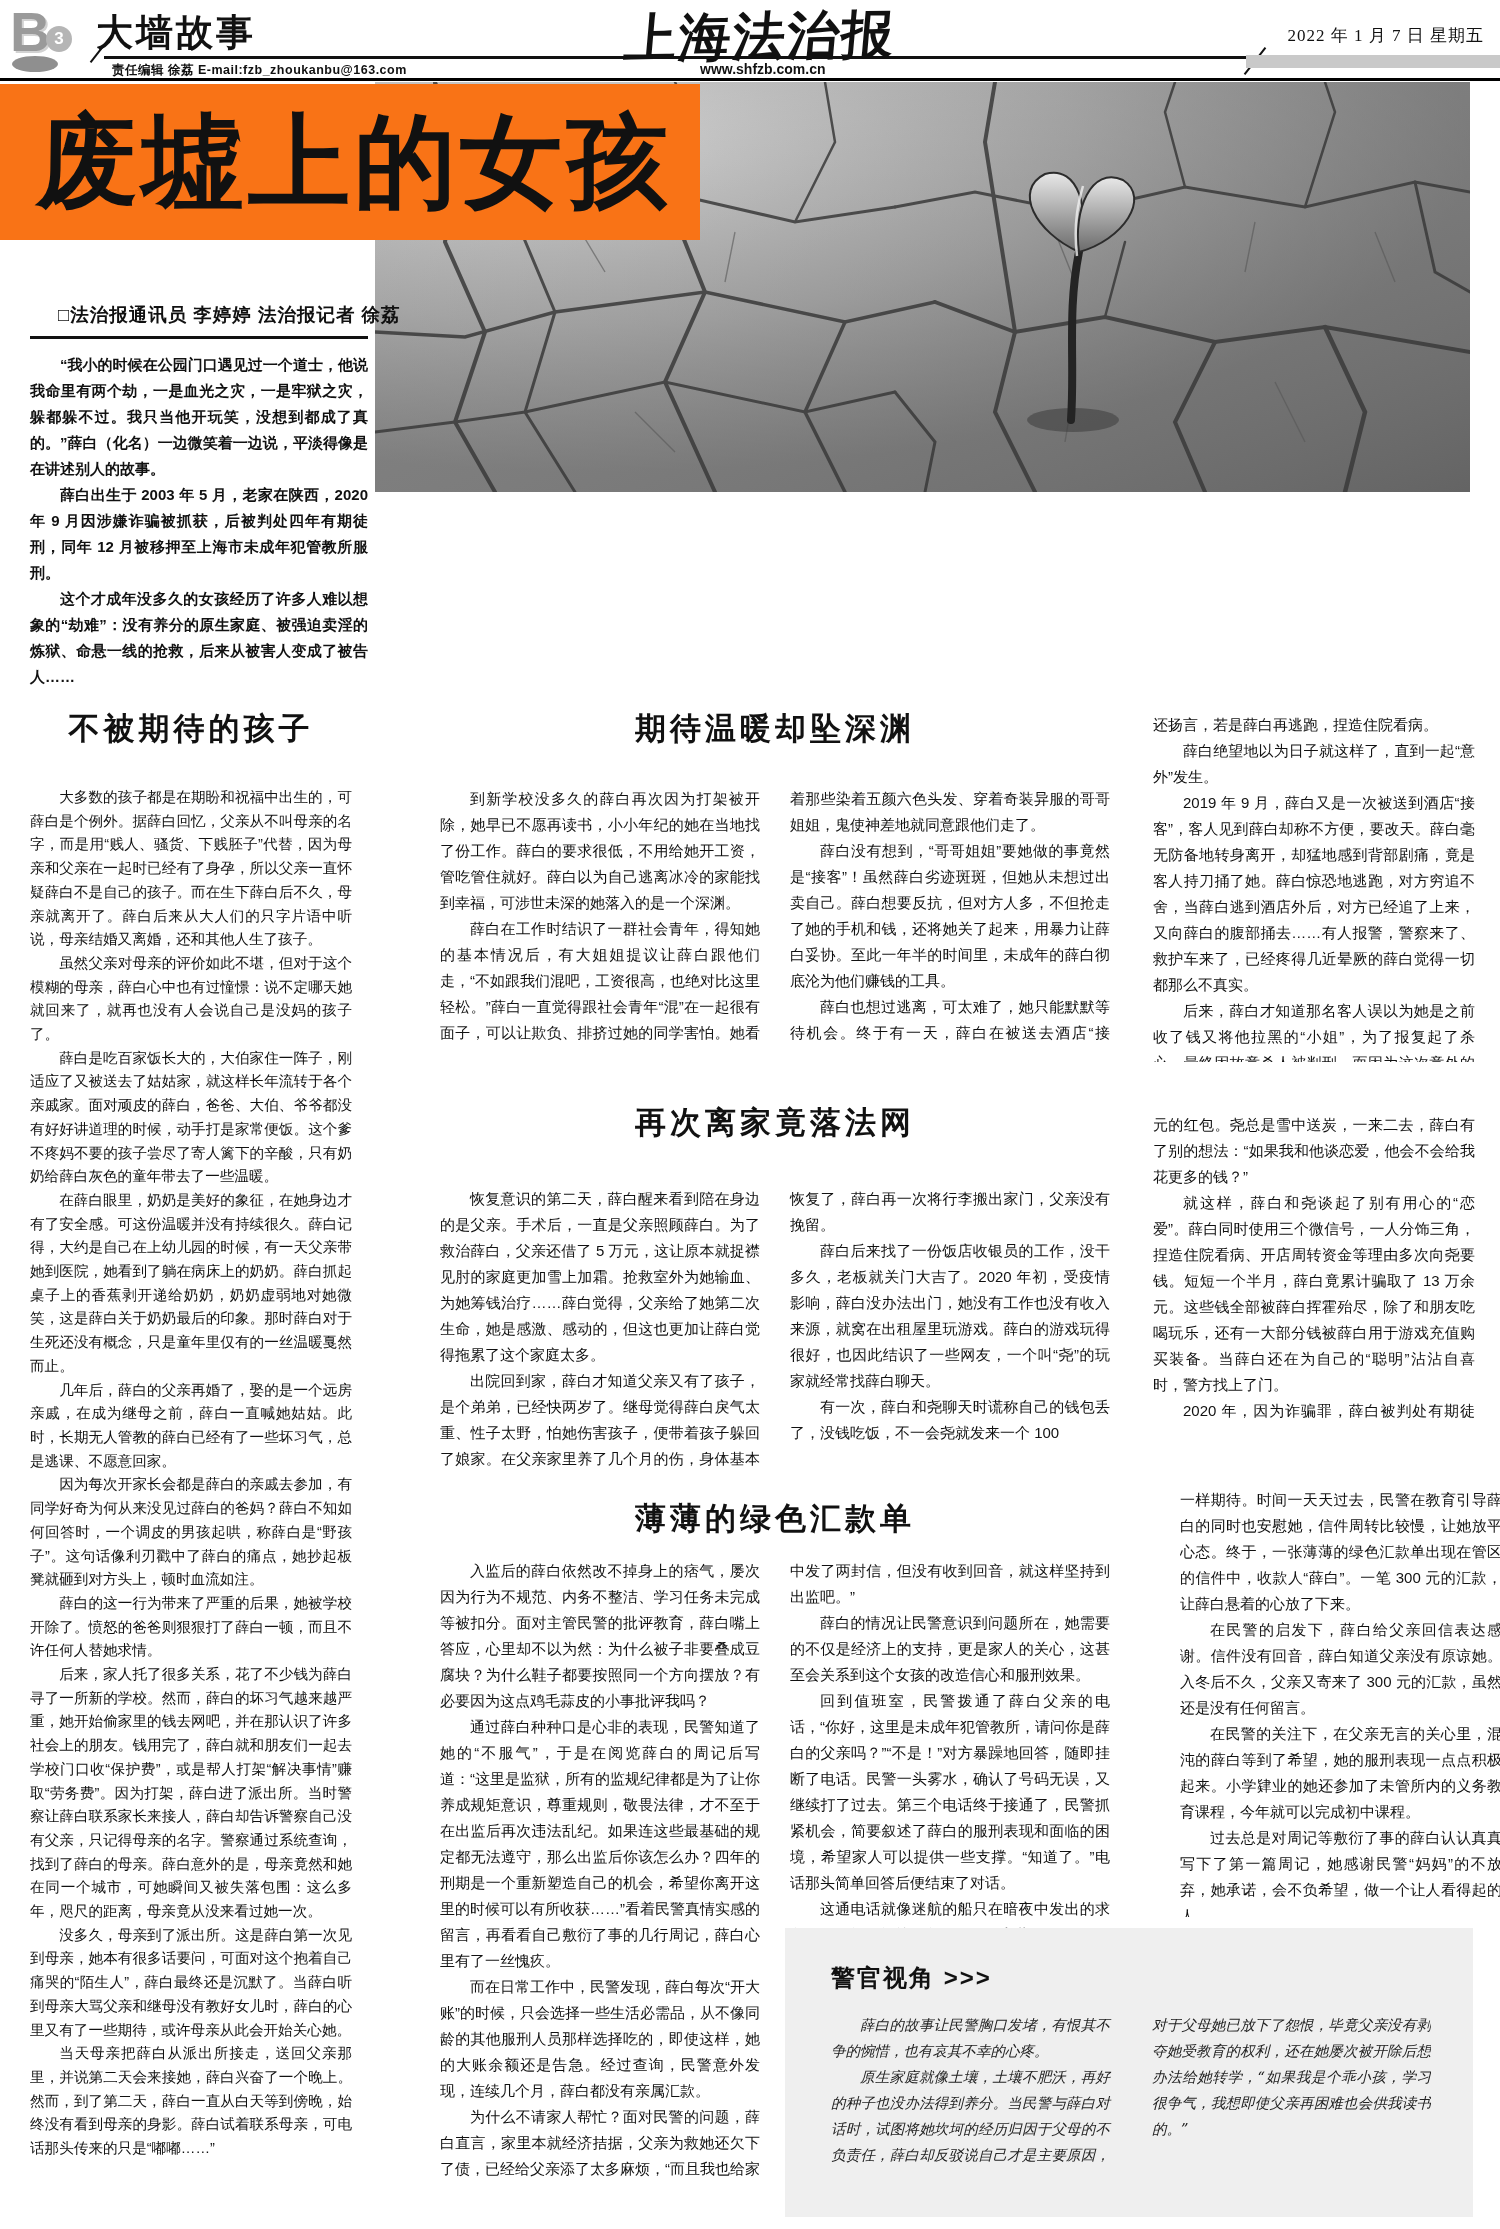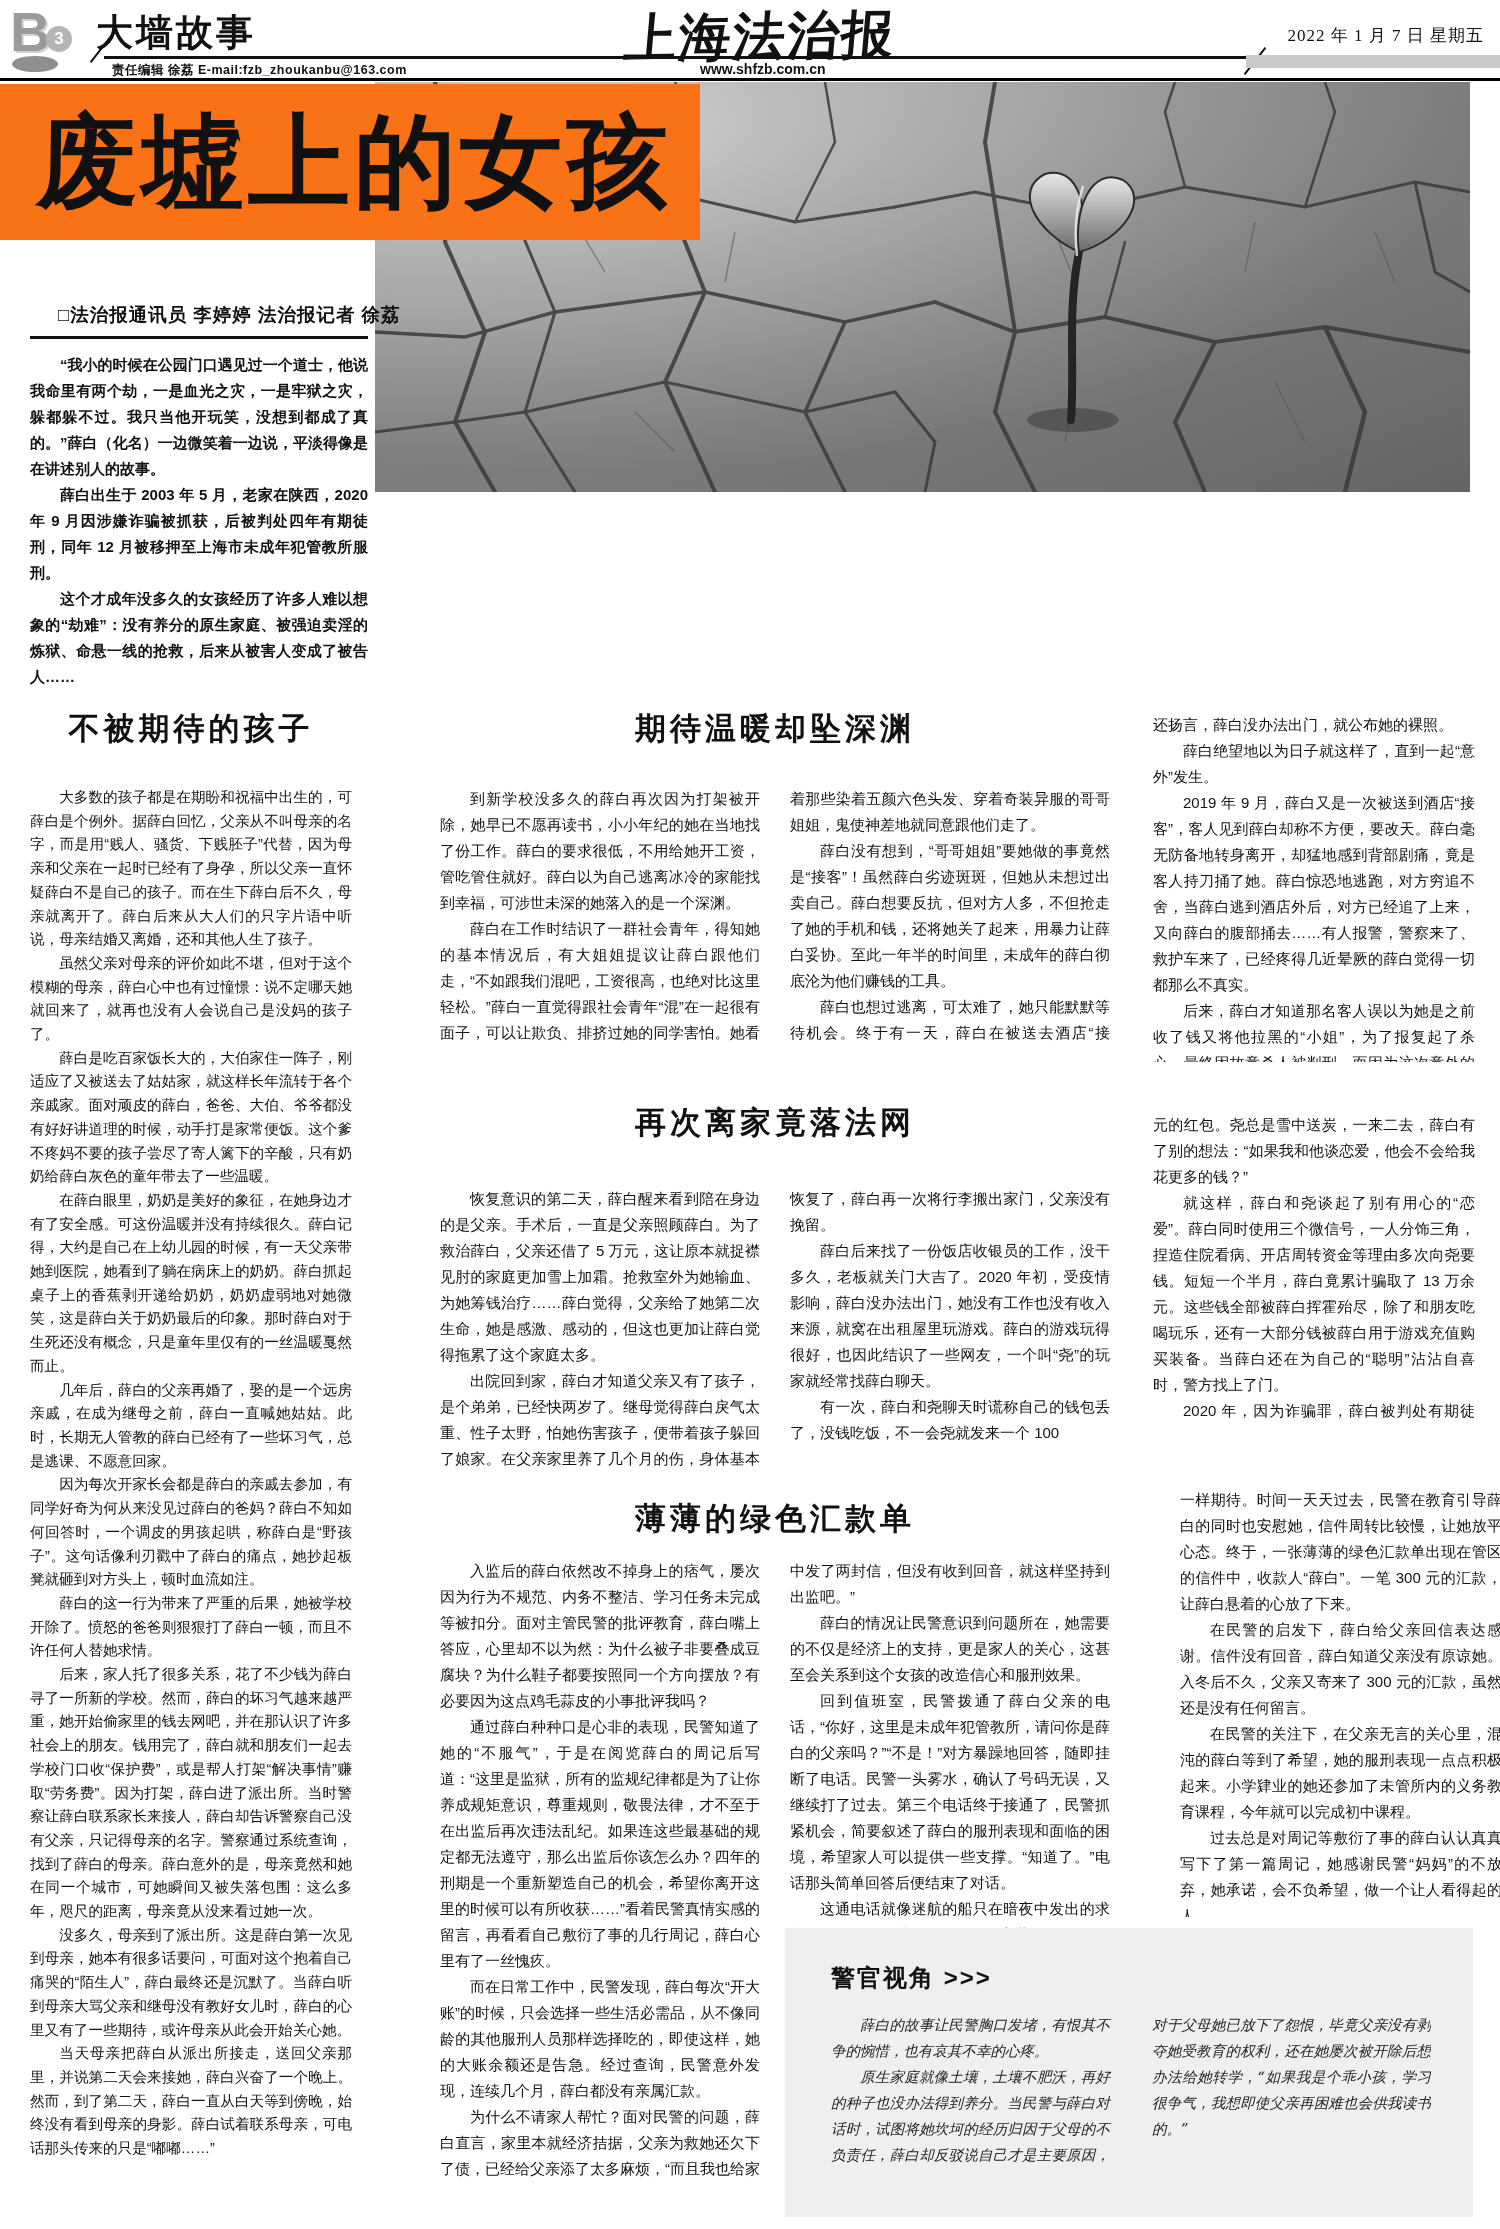--- a/index.html
+++ b/index.html
@@ -184,21 +184,21 @@
       <p>入监后的薛白依然改不掉身上的痞气，屡次因为行为不规范、内务不整洁、学习任务未完成等被扣分。面对主管民警的批评教育，薛白嘴上答应，心里却不以为然：为什么被子非要叠成豆腐块？为什么鞋子都要按照同一个方向摆放？有必要因为这点鸡毛蒜皮的小事批评我吗？</p>
       <p>通过薛白种种口是心非的表现，民警知道了她的“不服气”，于是在阅览薛白的周记后写道：“这里是监狱，所有的监规纪律都是为了让你养成规矩意识，尊重规则，敬畏法律，才不至于在出监后再次违法乱纪。如果连这些最基础的规定都无法遵守，那么出监后你该怎么办？四年的刑期是一个重新塑造自己的机会，希望你离开这里的时候可以有所收获……”看着民警真情实感的留言，再看看自己敷衍了事的几行周记，薛白心里有了一丝愧疚。</p>
       <p>而在日常工作中，民警发现，薛白每次“开大账”的时候，只会选择一些生活必需品，从不像同龄的其他服刑人员那样选择吃的，即使这样，她的大账余额还是告急。经过查询，民警意外发现，连续几个月，薛白都没有亲属汇款。</p>
       <p>为什么不请家人帮忙？面对民警的问题，薛白直言，家里本就经济拮据，父亲为救她还欠下了债，已经给父亲添了太多麻烦，“而且我也给家中发了两封信，但没有收到回音，就这样坚持到出监吧。”</p>
       <p>薛白的情况让民警意识到问题所在，她需要的不仅是经济上的支持，更是家人的关心，这甚至会关系到这个女孩的改造信心和服刑效果。</p>
       <p>回到值班室，民警拨通了薛白父亲的电话，“你好，这里是未成年犯管教所，请问你是薛白的父亲吗？”“不是！”对方暴躁地回答，随即挂断了电话。民警一头雾水，确认了号码无误，又继续打了过去。第三个电话终于接通了，民警抓紧机会，简要叙述了薛白的服刑表现和面临的困境，希望家人可以提供一些支撑。“知道了。”电话那头简单回答后便结束了对话。</p>
       <p>这通电话就像迷航的船只在暗夜中发出的求救信号，能不能等到救援，民警和薛白</p>
     </div>
 
   <div class="chunk ch1 bodytext">
-      <p class="cont">还扬言，薛白没办法出门，就公布她的裸照。</p>
+      <p class="cont">还扬言，若是薛白再逃跑，捏造住院看病。</p>
       <p>薛白绝望地以为日子就这样了，直到一起“意外”发生。</p>
       <p>2019 年 9 月，薛白又是一次被送到酒店“接客”，客人见到薛白却称不方便，要改天。薛白毫无防备地转身离开，却猛地感到背部剧痛，竟是客人持刀捅了她。薛白惊恐地逃跑，对方穷追不舍，当薛白逃到酒店外后，对方已经追了上来，又向薛白的腹部捅去……有人报警，警察来了、救护车来了，已经疼得几近晕厥的薛白觉得一切都那么不真实。</p>
       <p>后来，薛白才知道那名客人误以为她是之前收了钱又将他拉黑的“小姐”，为了报复起了杀心，最终因故意杀人被判刑。而因为这次意外的血光之灾，薛白得以被解救。</p>
     </div>
   <div class="chunk ch2 bodytext">
       <p class="cont">元的红包。尧总是雪中送炭，一来二去，薛白有了别的想法：“如果我和他谈恋爱，他会不会给我花更多的钱？”</p>
       <p>就这样，薛白和尧谈起了别有用心的“恋爱”。薛白同时使用三个微信号，一人分饰三角，捏造住院看病、开店周转资金等理由多次向尧要钱。短短一个半月，薛白竟累计骗取了 13 万余元。这些钱全部被薛白挥霍殆尽，除了和朋友吃喝玩乐，还有一大部分钱被薛白用于游戏充值购买装备。当薛白还在为自己的“聪明”沾沾自喜时，警方找上了门。</p>
       <p>2020 年，因为诈骗罪，薛白被判处有期徒刑四年。当时还不满 18 周岁的她被移押至未管所服刑。</p>
     </div>
   <div class="chunk ch3 bodytext">

